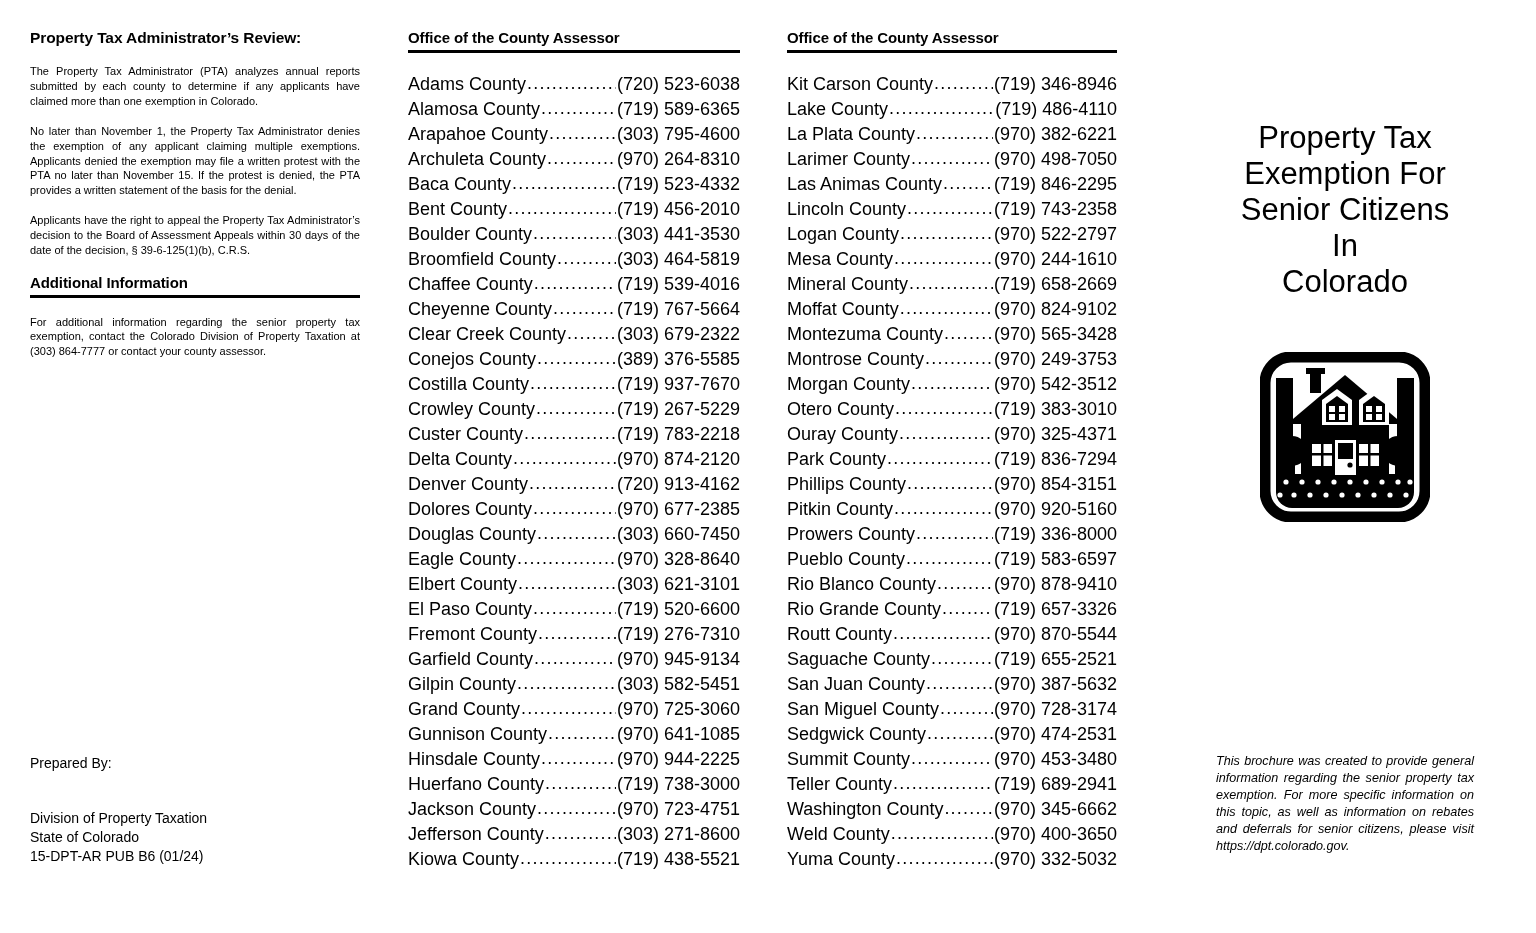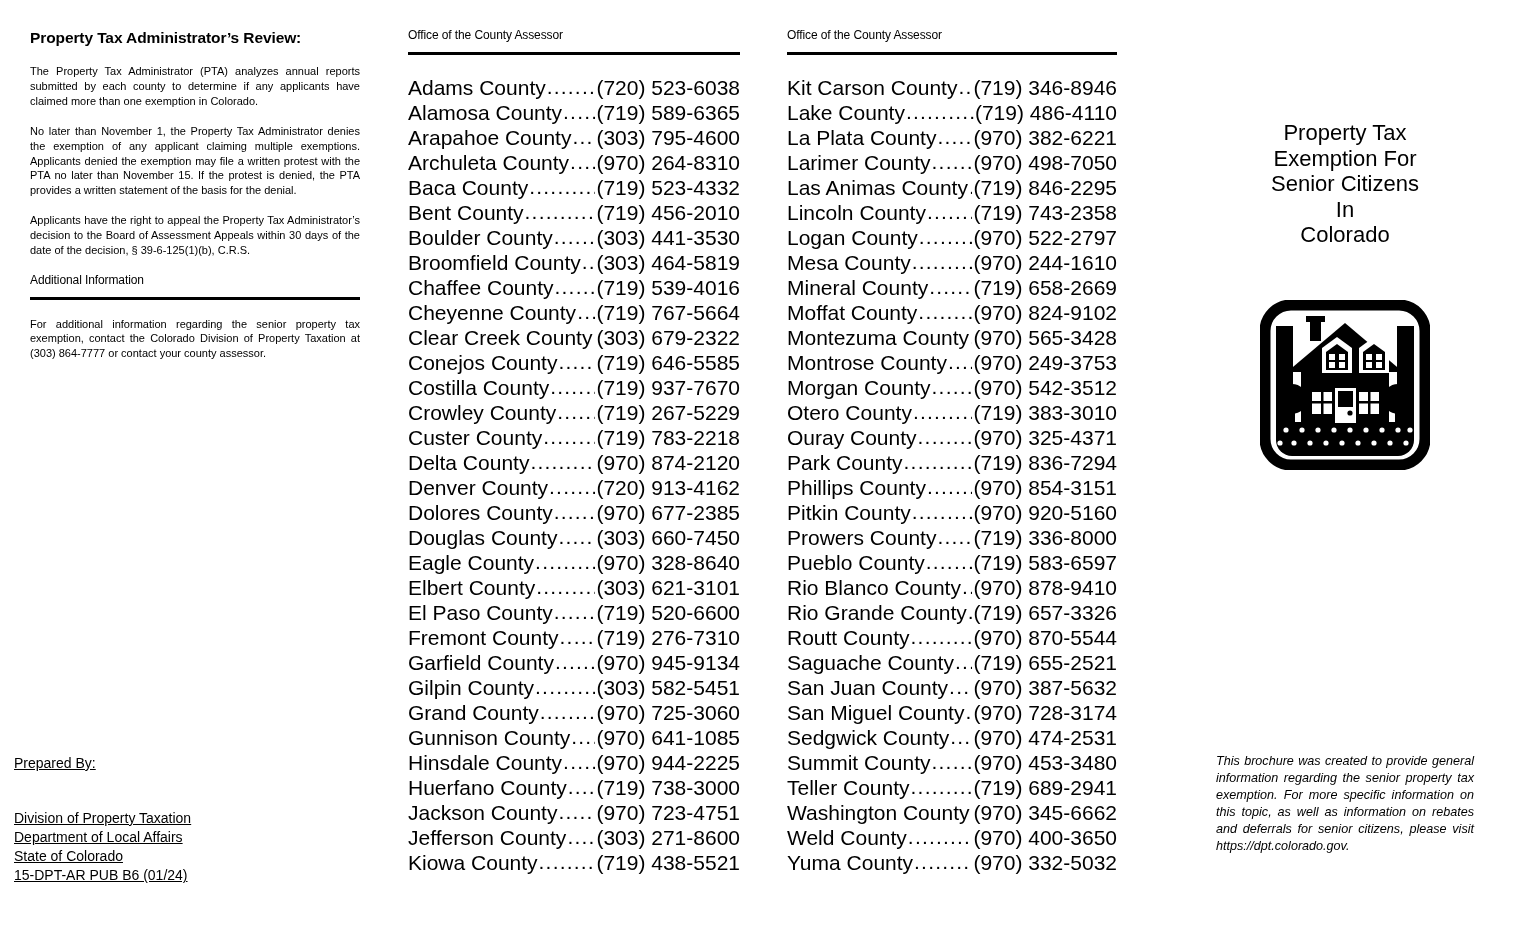--- a/index.html
+++ b/index.html
@@ -32,63 +32,62 @@
 
   
   .heading-bold {
     font-size: 15.5px;
     font-weight: bold;
     line-height: 1.25;
     margin: 0 0 4px 0;
     letter-spacing: -0.1px;
   }
   .heading-rule {
-    font-size: 12px;
-    font-weight: normal;
+    font-size: 15px;
+    font-weight: bold;
     line-height: 1.3;
     margin: 0;
-    padding-bottom: 8px;
+    padding-bottom: 2px;
     border-bottom: 3.2px solid #000;
     letter-spacing: -0.1px;
   }
 
   
   .para {
     font-size: 11px;
     line-height: 1.33;
     text-align: justify;
     margin: 0 0 16px 0;
     hyphens: none;
   }
   .para:last-child { margin-bottom: 0; }
   .para-gap-top { margin-top: 17px; }
 
   .prepared-block {
     position: absolute;
-    left: 14px;
+    left: 30px;
     top: 754px;
     width: 340px;
-    text-decoration: underline;
   }
   .prepared-label {
     font-size: 14px;
     line-height: 1.35;
     margin: 0 0 17px 0;
   }
   .prepared-lines {
     font-size: 14px;
     line-height: 1.37;
     margin-top: 36px;
   }
   .prepared-lines div { white-space: nowrap; }
 
   
   .county-list {
     margin-top: 22px;
-    font-size: 21px;
+    font-size: 18px;
   }
   .county-row {
     display: flex;
     align-items: baseline;
     line-height: 1.0;
     height: 25px;
     white-space: nowrap;
     overflow: hidden;
   }
   .county-name { flex: 0 0 auto; }
@@ -101,21 +100,21 @@
     position: relative;
     top: -1px;
   }
   .county-phone { flex: 0 0 auto; }
 
   
   .cover-title {
     margin: 0;
     padding-top: 92px;
     text-align: center;
-    font-size: 22px;
+    font-size: 31px;
     line-height: 1.16;
     font-weight: normal;
   }
   .cover-title div { white-space: nowrap; }
 
   .logo-wrap {
     margin-top: 52px;
     display: flex;
     justify-content: center;
   }
@@ -148,21 +147,20 @@
 
     <h2 class="heading-rule">Additional Information</h2>
 
     <p class="para para-gap-top">For additional information regarding the senior property tax exemption, contact the Colorado Division of Property Taxation at (303) 864-7777 or contact your county assessor.</p>
   </div>
 
   <div class="prepared-block">
     <div class="prepared-label">Prepared By:</div>
     <div class="prepared-lines">
       <div>Division of Property Taxation</div>
-      <div>Department of Local Affairs</div>
       <div>State of Colorado</div>
       <div>15-DPT-AR PUB B6 (01/24)</div>
     </div>
   </div>
 
   <div class="panel" id="panel-col-a">
     <h2 class="heading-rule">Office of the County Assessor</h2>
     <div class="county-list" id="county-list-0">
         <div class="county-row">
           <span class="county-name">Adams County</span>
@@ -215,21 +213,21 @@
           <span class="county-phone">(719) 767-5664</span>
         </div>
         <div class="county-row">
           <span class="county-name">Clear Creek County</span>
           <span class="county-dots">........................................................................................................................</span>
           <span class="county-phone">(303) 679-2322</span>
         </div>
         <div class="county-row">
           <span class="county-name">Conejos County</span>
           <span class="county-dots">........................................................................................................................</span>
-          <span class="county-phone">(719) 646-5585</span>
+          <span class="county-phone">(389) 376-5585</span>
         </div>
         <div class="county-row">
           <span class="county-name">Costilla County</span>
           <span class="county-dots">........................................................................................................................</span>
           <span class="county-phone">(719) 937-7670</span>
         </div>
         <div class="county-row">
           <span class="county-name">Crowley County</span>
           <span class="county-dots">........................................................................................................................</span>
           <span class="county-phone">(719) 267-5229</span>

